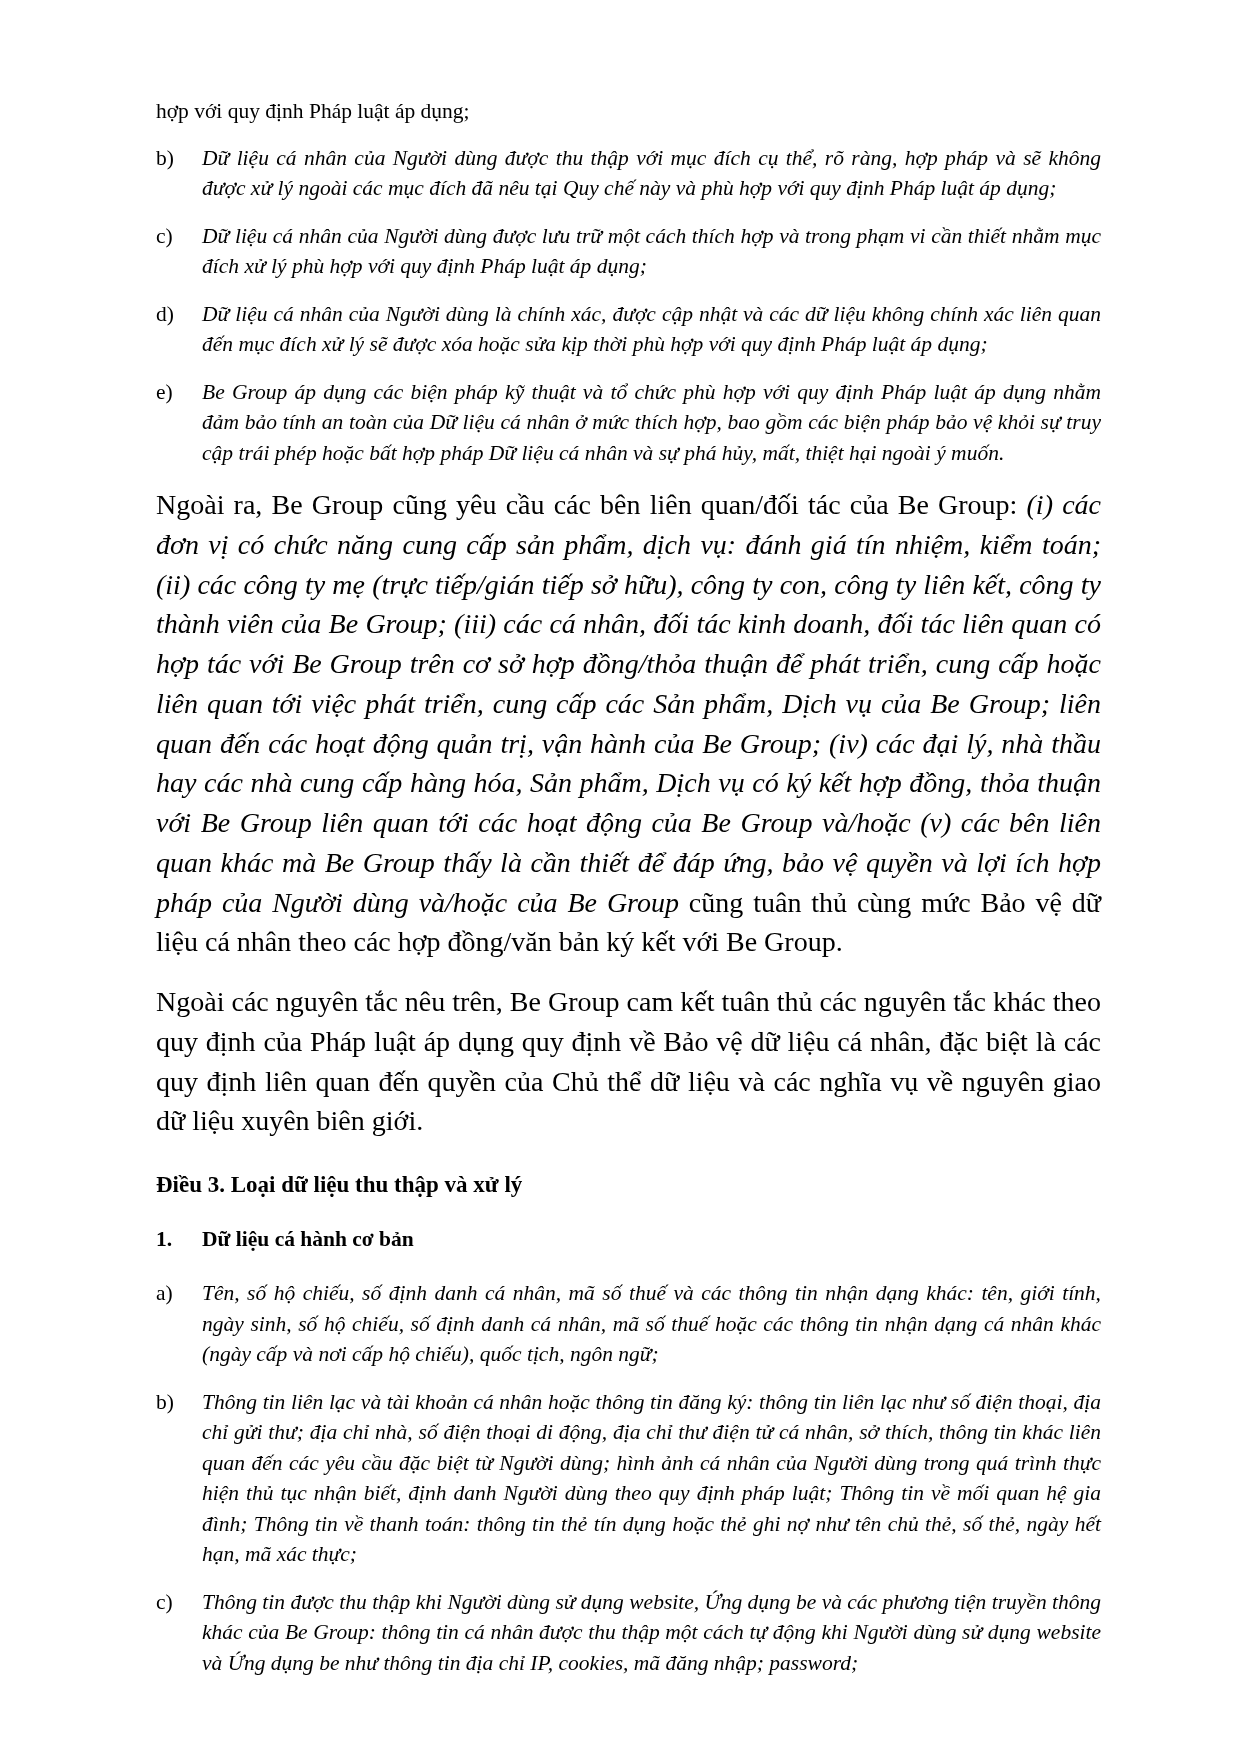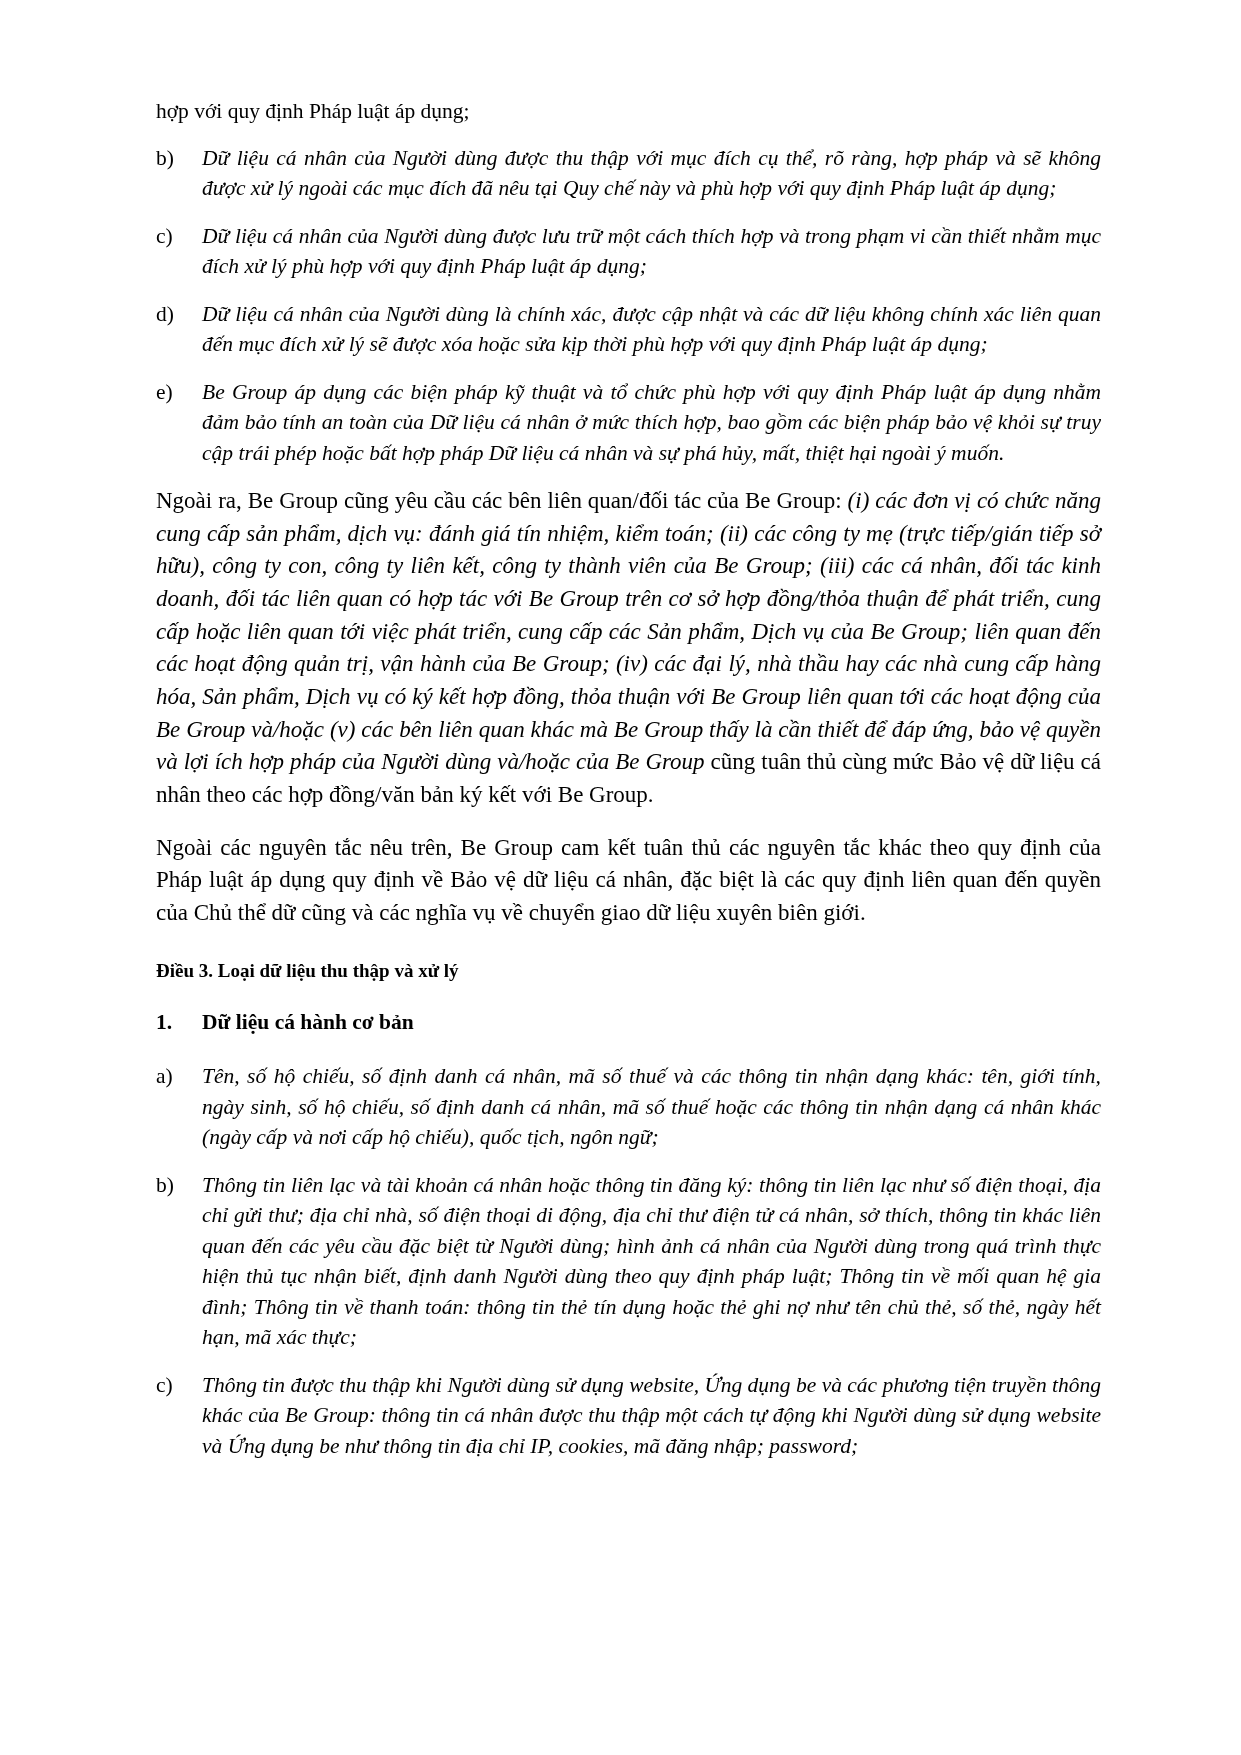--- a/index.html
+++ b/index.html
@@ -40,41 +40,41 @@
   }
   .listitem .body {
     flex: 1 1 auto;
     text-align: justify;
     font-style: italic;
   }
   .italic {
     font-style: italic;
   }
   .heading {
-    font-size: 19px;
+    font-size: 23px;
     font-weight: bold;
     line-height: 1.42;
     margin: 28px 0 22px 0;
     padding-left: 16px;
   }
   .subheading {
     display: flex;
     font-size: 21.5px;
     font-weight: bold;
     line-height: 1.42;
     margin: 0 0 24px 0;
   }
   .subheading .marker {
     width: 62px;
     flex: 0 0 62px;
     padding-left: 16px;
     box-sizing: border-box;
   }
   .blockpara {
-    font-size: 23px;
+    font-size: 28px;
     line-height: 1.42;
     text-align: justify;
     margin: 0 0 20px 0;
     padding-left: 16px;
   }
 </style>
 </head>
 <body>
 
 <div class="page">
@@ -98,21 +98,21 @@
 
   <div class="listitem">
     <div class="marker">e)</div>
     <div class="body">Be Group áp dụng các biện pháp kỹ thuật và tổ chức phù hợp với quy định Pháp luật áp dụng nhằm đảm bảo tính an toàn của Dữ liệu cá nhân ở mức thích hợp, bao gồm các biện pháp bảo vệ khỏi sự truy cập trái phép hoặc bất hợp pháp Dữ liệu cá nhân và sự phá hủy, mất, thiệt hại ngoài ý muốn.</div>
   </div>
 
   <div class="blockpara">
     <span>Ngoài ra, Be Group cũng yêu cầu các bên liên quan/đối tác của Be Group: </span><span class="italic">(i) các đơn vị có chức năng cung cấp sản phẩm, dịch vụ: đánh giá tín nhiệm, kiểm toán; (ii) các công ty mẹ (trực tiếp/gián tiếp sở hữu), công ty con, công ty liên kết, công ty thành viên của Be Group; (iii) các cá nhân, đối tác kinh doanh, đối tác liên quan có hợp tác với Be Group trên cơ sở hợp đồng/thỏa thuận để phát triển, cung cấp hoặc liên quan tới việc phát triển, cung cấp các Sản phẩm, Dịch vụ của Be Group; liên quan đến các hoạt động quản trị, vận hành của Be Group; (iv) các đại lý, nhà thầu hay các nhà cung cấp hàng hóa, Sản phẩm, Dịch vụ có ký kết hợp đồng, thỏa thuận với Be Group liên quan tới các hoạt động của Be Group và/hoặc (v) các bên liên quan khác mà Be Group thấy là cần thiết để đáp ứng, bảo vệ quyền và lợi ích hợp pháp của Người dùng và/hoặc của Be Group </span><span>cũng tuân thủ cùng mức Bảo vệ dữ liệu cá nhân theo các hợp đồng/văn bản ký kết với Be Group.</span>
   </div>
 
-  <div class="blockpara">Ngoài các nguyên tắc nêu trên, Be Group cam kết tuân thủ các nguyên tắc khác theo quy định của Pháp luật áp dụng quy định về Bảo vệ dữ liệu cá nhân, đặc biệt là các quy định liên quan đến quyền của Chủ thể dữ cũng và các nghĩa vụ về chuyển giao dữ liệu xuyên biên giới.</div>
+  <div class="blockpara">Ngoài các nguyên tắc nêu trên, Be Group cam kết tuân thủ các nguyên tắc khác theo quy định của Pháp luật áp dụng quy định về Bảo vệ dữ liệu cá nhân, đặc biệt là các quy định liên quan đến quyền của Chủ thể dữ liệu và các nghĩa vụ về nguyên giao dữ liệu xuyên biên giới.</div>
 
   <div class="heading">Điều 3. Loại dữ liệu thu thập và xử lý</div>
 
   <div class="subheading">
     <div class="marker">1.</div>
     <div>Dữ liệu cá hành cơ bản</div>
   </div>
 
 
   <div class="listitem">

